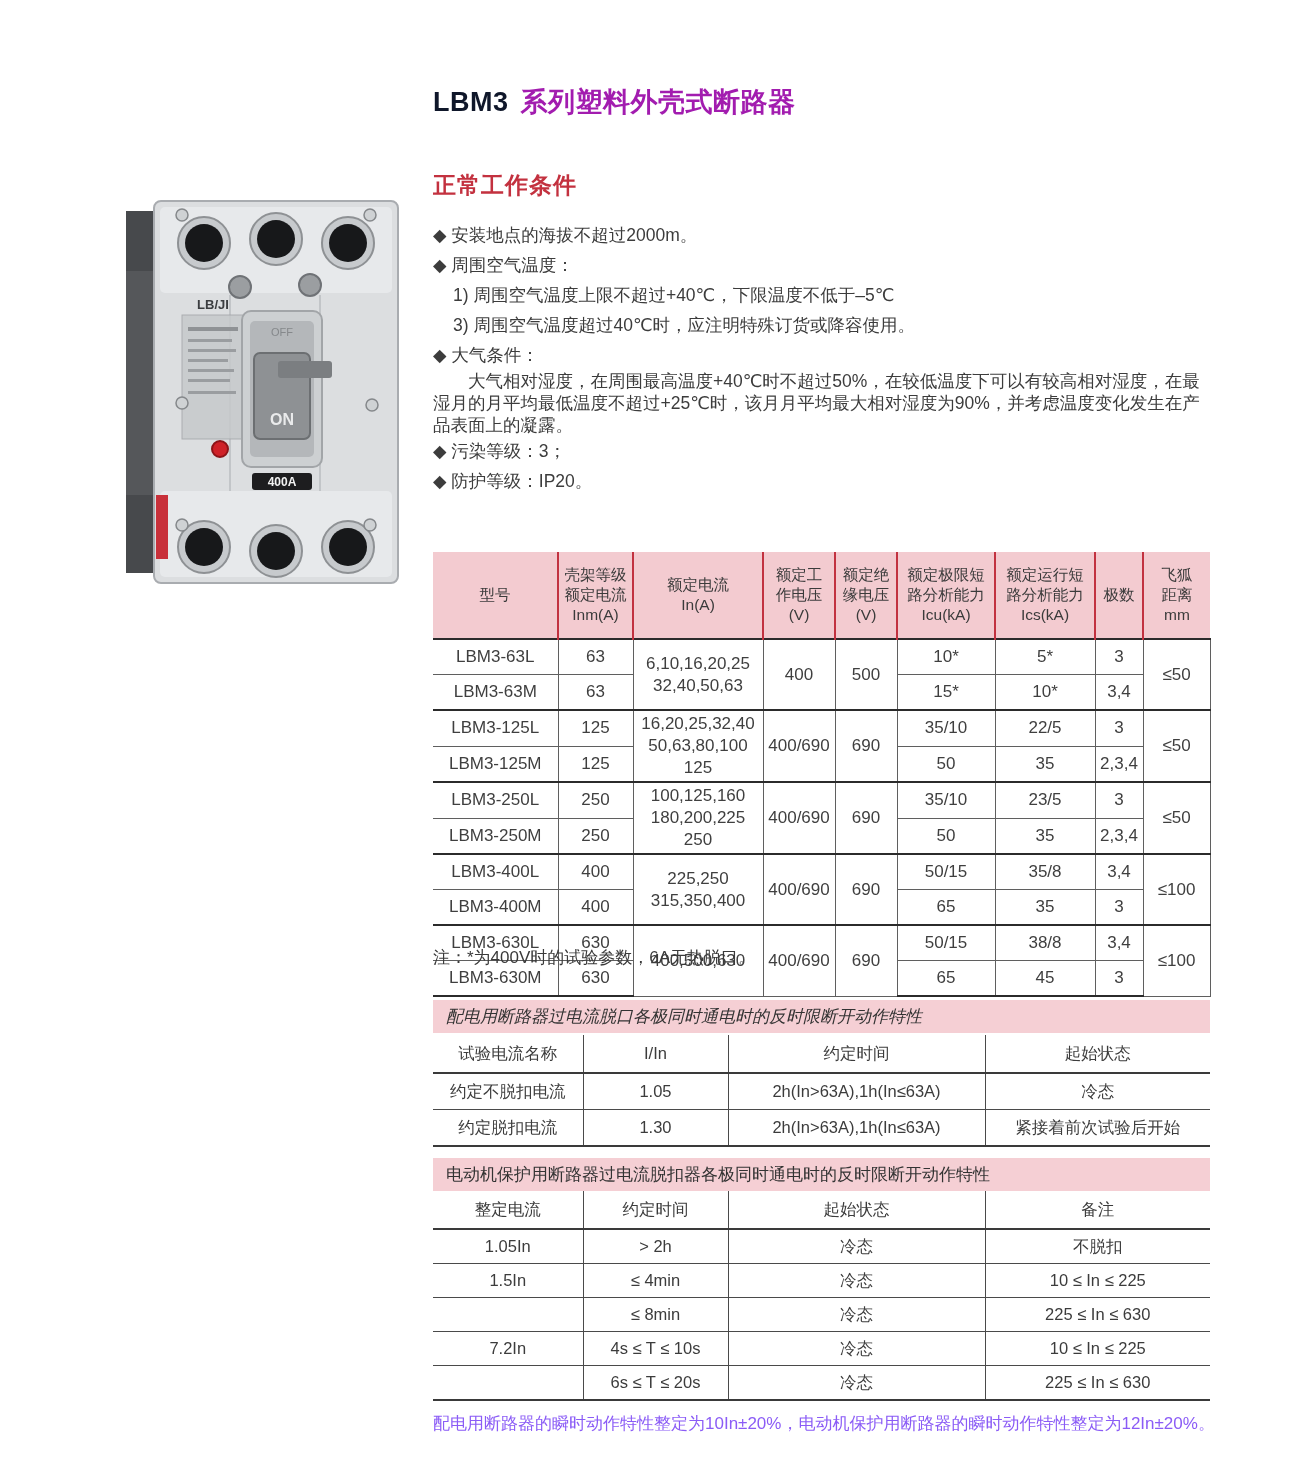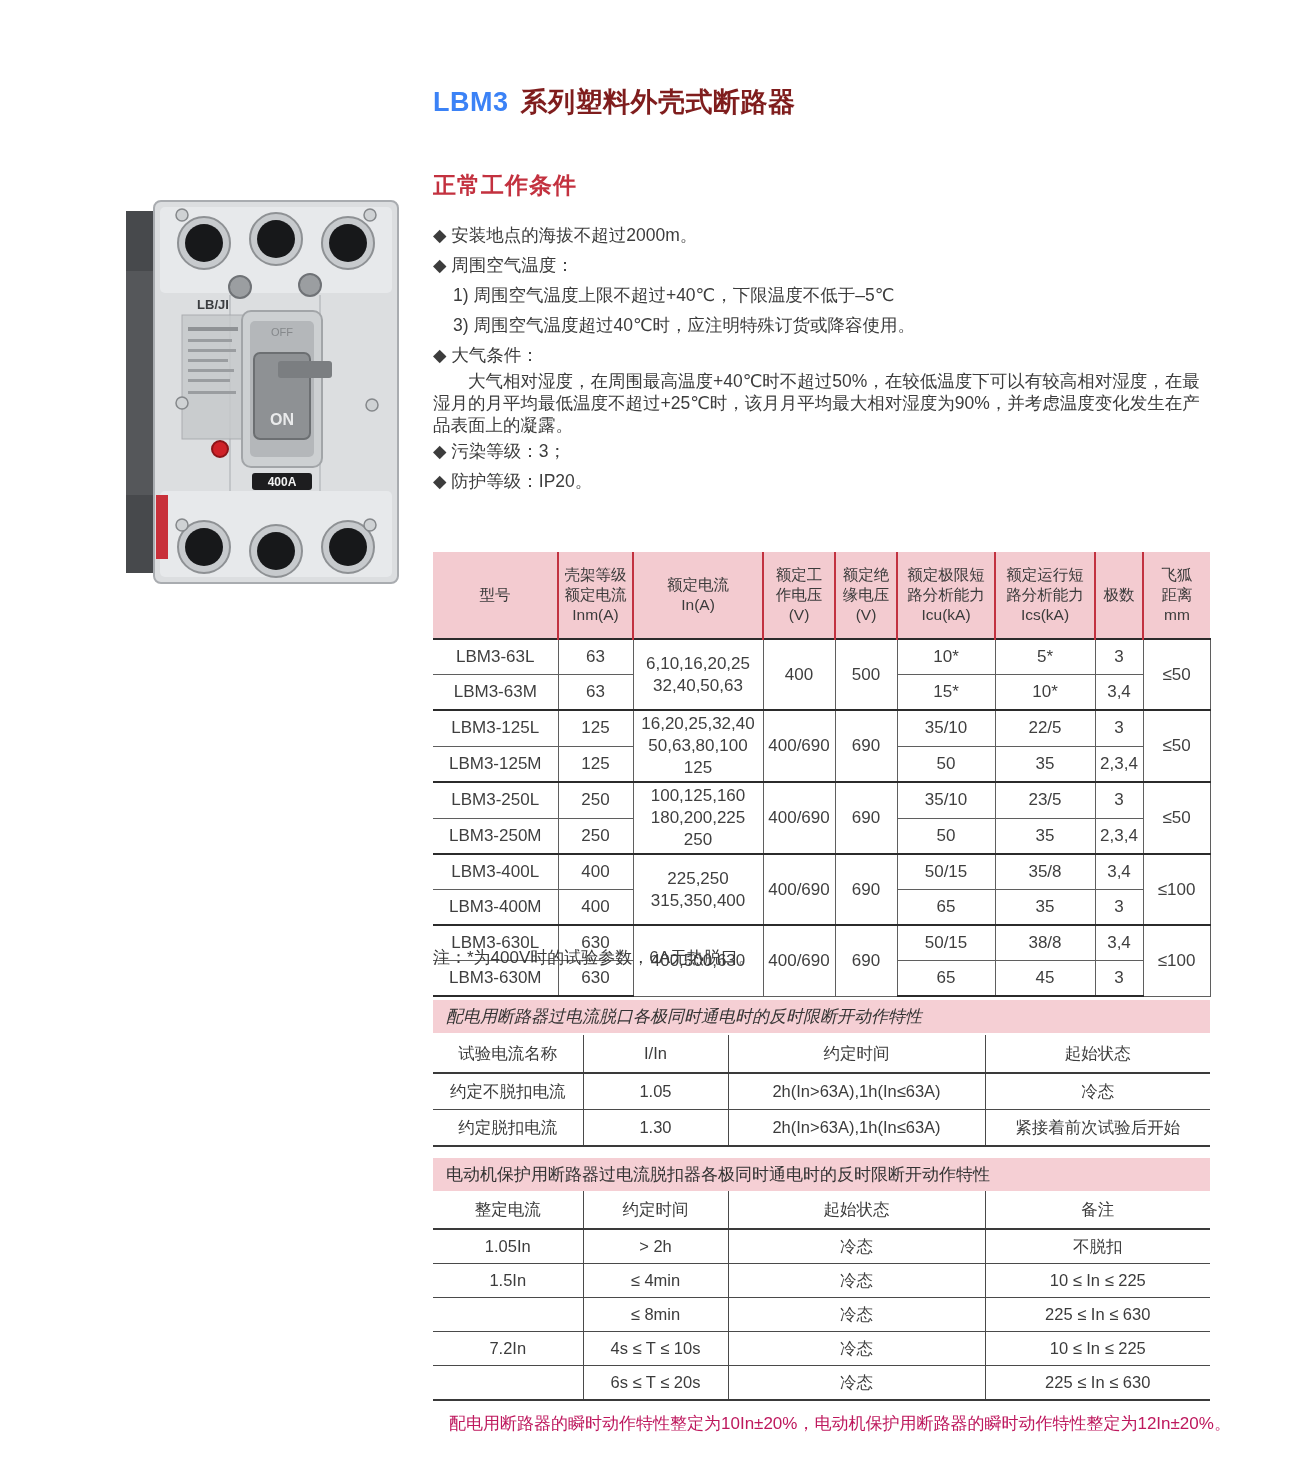--- a/index.html
+++ b/index.html
@@ -5,22 +5,22 @@
   html,body{margin:0;padding:0;}
   body{
     width:1300px;height:1473px;position:relative;background:#ffffff;
     font-family:"Liberation Sans","DejaVu Sans",sans-serif;
     color:#3a3a3a;overflow:hidden;
   }
   .abs{position:absolute;}
 
   
   .page-title{left:433px;top:84px;font-size:27px;font-weight:bold;letter-spacing:.5px;}
-  .page-title .red{color:#3b82f6;margin-right:12px;}
-  .page-title .black{color:#7f1d1d;}
+  .page-title .red{color:#0f172a;margin-right:12px;}
+  .page-title .black{color:#a21caf;}
   .section-heading{left:433px;top:170px;font-size:23px;font-weight:bold;color:#c3313f;letter-spacing:1px;}
 
   
   .conditions{left:433px;top:220px;width:784px;font-size:17.5px;line-height:30px;color:#3c3c3c;}
   .cond-line{white-space:nowrap;}
   .cond-sub{padding-left:20px;}
   .cond-para{text-indent:2em;white-space:normal;line-height:22px;}
 
   
   .product{left:120px;top:195px;width:290px;height:395px;}
@@ -60,21 +60,21 @@
   .t2{top:1035px;}
   .t3{top:1191px;}
   .small-tbl th{font-weight:normal;height:33px;border-left:1px solid #4a4a4a;
                 border-bottom:2px solid #3a3a3a;padding:2px;}
   .small-tbl td{height:31px;border-left:1px solid #4a4a4a;border-top:1px solid #4a4a4a;
                 padding:2px;}
   .t3 td{height:29px;}
   .small-tbl th:first-child,.small-tbl td:first-child{border-left:none;}
   .small-tbl tbody tr:last-child td{border-bottom:2px solid #3a3a3a;}
 
-  .footer-note{left:433px;top:1412px;font-size:17px;color:#be185d;white-space:nowrap;margin-left:16px;}
+  .footer-note{left:433px;top:1412px;font-size:17px;color:#8b5cf6;white-space:nowrap;}
 </style>
 </head>
 <body>
 
 <div class="abs page-title">
   <span class="red">LBM3</span><span class="black">系列塑料外壳式断路器</span>
 </div>
 
 <div class="abs section-heading">正常工作条件</div>
 

